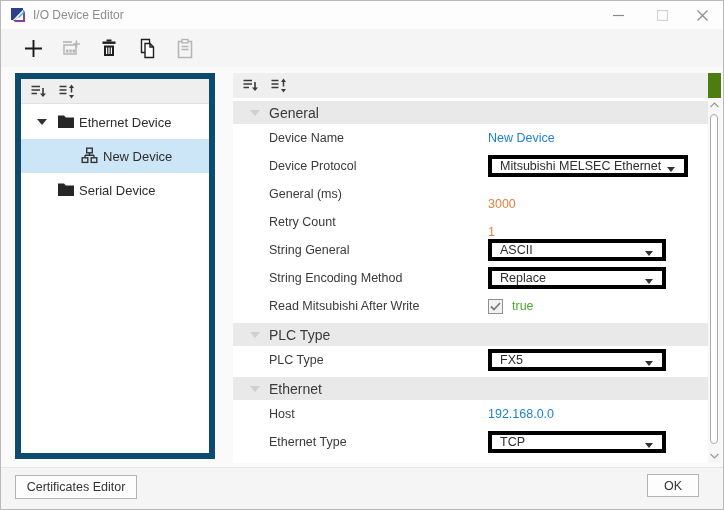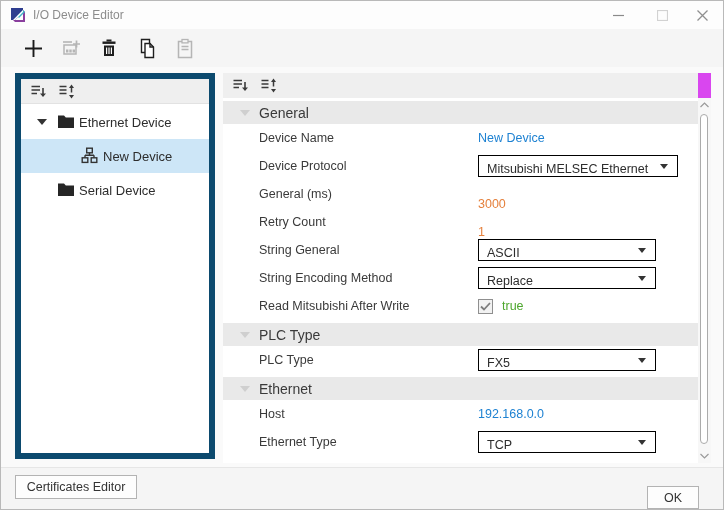--- a/index.html
+++ b/index.html
@@ -24,54 +24,54 @@
 
   .tree { position:absolute; left:0; top:26px; right:0; bottom:0; background:#fff; overflow:hidden; }
   .tree-row { position:relative; height:34px; display:flex; align-items:center; font-size:13px; color:#2d2d2d; }
   .tree-row.selected { background:#cde6f7; }
   .tw-exp { position:absolute; left:16px; width:0; height:0; border-left:5px solid transparent; border-right:5px solid transparent; border-top:6px solid #333; }
   .tw-folder { position:absolute; left:36px; top:9px; }
   .tw-net { position:absolute; left:60px; top:8px; }
   .tree-label-1 { padding-left:58px; }
   .tree-label-2 { padding-left:82px; }
 
-  .right-panel { position:absolute; left:222px; top:72px; width:488px; height:390px; background:#d946ef; overflow:hidden; }
+  .right-panel { position:absolute; left:232px; top:72px; width:488px; height:390px; background:#4d7c0f; overflow:hidden; }
   .right-panel .panel-header { border-bottom:none; width:475px; }
   .prop-area { position:absolute; left:0; top:25px; width:475px; bottom:0; background:#fff; overflow:hidden; }
 
   .sec-header { position:relative; height:23px; margin-top:3px; background:#e9e9e9; display:flex; align-items:center; }
   .sec-header:first-child { margin-top:3px; }
   .sec-tri { position:absolute; left:17px; width:0; height:0; border-left:5px solid transparent; border-right:5px solid transparent; border-top:6px solid #cfcfcf; }
   .sec-title { padding-left:36px; font-size:14px; color:#3a3a3a; }
 
   .prop-row { position:relative; height:28px; background:#fff; display:flex; align-items:center; }
   .prop-label { position:absolute; left:36px; font-size:12.5px; color:#3a3a3a; }
   .prop-value { position:absolute; left:255px; font-size:12.5px; }
   .v-blue { color:#1e82d2; }
   .v-orange { color:#e5813d;margin-top:20px; }
   .v-green { color:#4ea72e; }
 
-  .dropdown { position:absolute; left:255px; width:178px; height:22px; background:#fff; border:1px solid #000000; display:flex; align-items:flex-end; padding-left:8px; font-size:12.5px; color:#2d2d2d; }
+  .dropdown { position:absolute; left:255px; width:178px; height:22px; background:#fff; border:4px solid #000000; display:flex; align-items:flex-start; padding-left:8px; font-size:12.5px; color:#2d2d2d; }
   .dropdown.wide { width:200px; }
   .dd-caret { position:absolute; right:9px; top:8px; width:0; height:0; border-left:4.5px solid transparent; border-right:4.5px solid transparent; border-top:5.5px solid #333; }
 
   .chk-wrap { position:absolute; left:255px; display:flex; align-items:center; gap:9px; }
   .checkbox { width:15px; height:15px; background:#f2f2f2; border:1px solid #8f8f8f; display:flex; align-items:center; justify-content:center; }
 
   
   .scrollbar { position:absolute; right:0; top:25px; width:13px; bottom:0; background:#f7f7f7; }
   .sb-arrow { position:absolute; left:0; width:13px; height:14px; display:flex; align-items:center; justify-content:center; }
   .sb-up { top:0; } .sb-down { bottom:0; }
   .sb-thumb { position:absolute; left:2px; top:16px; width:8px; height:330px; background:#ffffff; border:1px solid #ababab; border-radius:5px; }
 
   
   .footer { position:absolute; left:0; bottom:0; width:100%; height:42px; background:#f5f5f5; border-top:1px solid #e6e6e6;text-align:center; }
   .btn { position:absolute; background:#fdfdfd; border:1px solid #b3b3b3; font-size:12.5px; color:#333; display:flex; align-items:center; justify-content:center; font-family:"Liberation Sans", sans-serif; }
   .btn-cert { left:14px; top:7px; width:122px; height:24px; }
-  .btn-ok { right:24px; top:18px; width:52px; height:23px; }
+  .btn-ok { right:24px; top:6px; width:52px; height:23px; }
 </style>
 </head>
 <body>
 
 <div class="window">
 
   <div class="titlebar">
     <svg class="app-icon" viewBox="0 0 16 16">
       <path d="M1 1 H13 V5 L5 13 H1 Z" fill="#2e3d8f"></path>
       <path d="M13 3 L15 5 V15 H5 L3 13 H13 Z" fill="#8a3f9e"></path>

